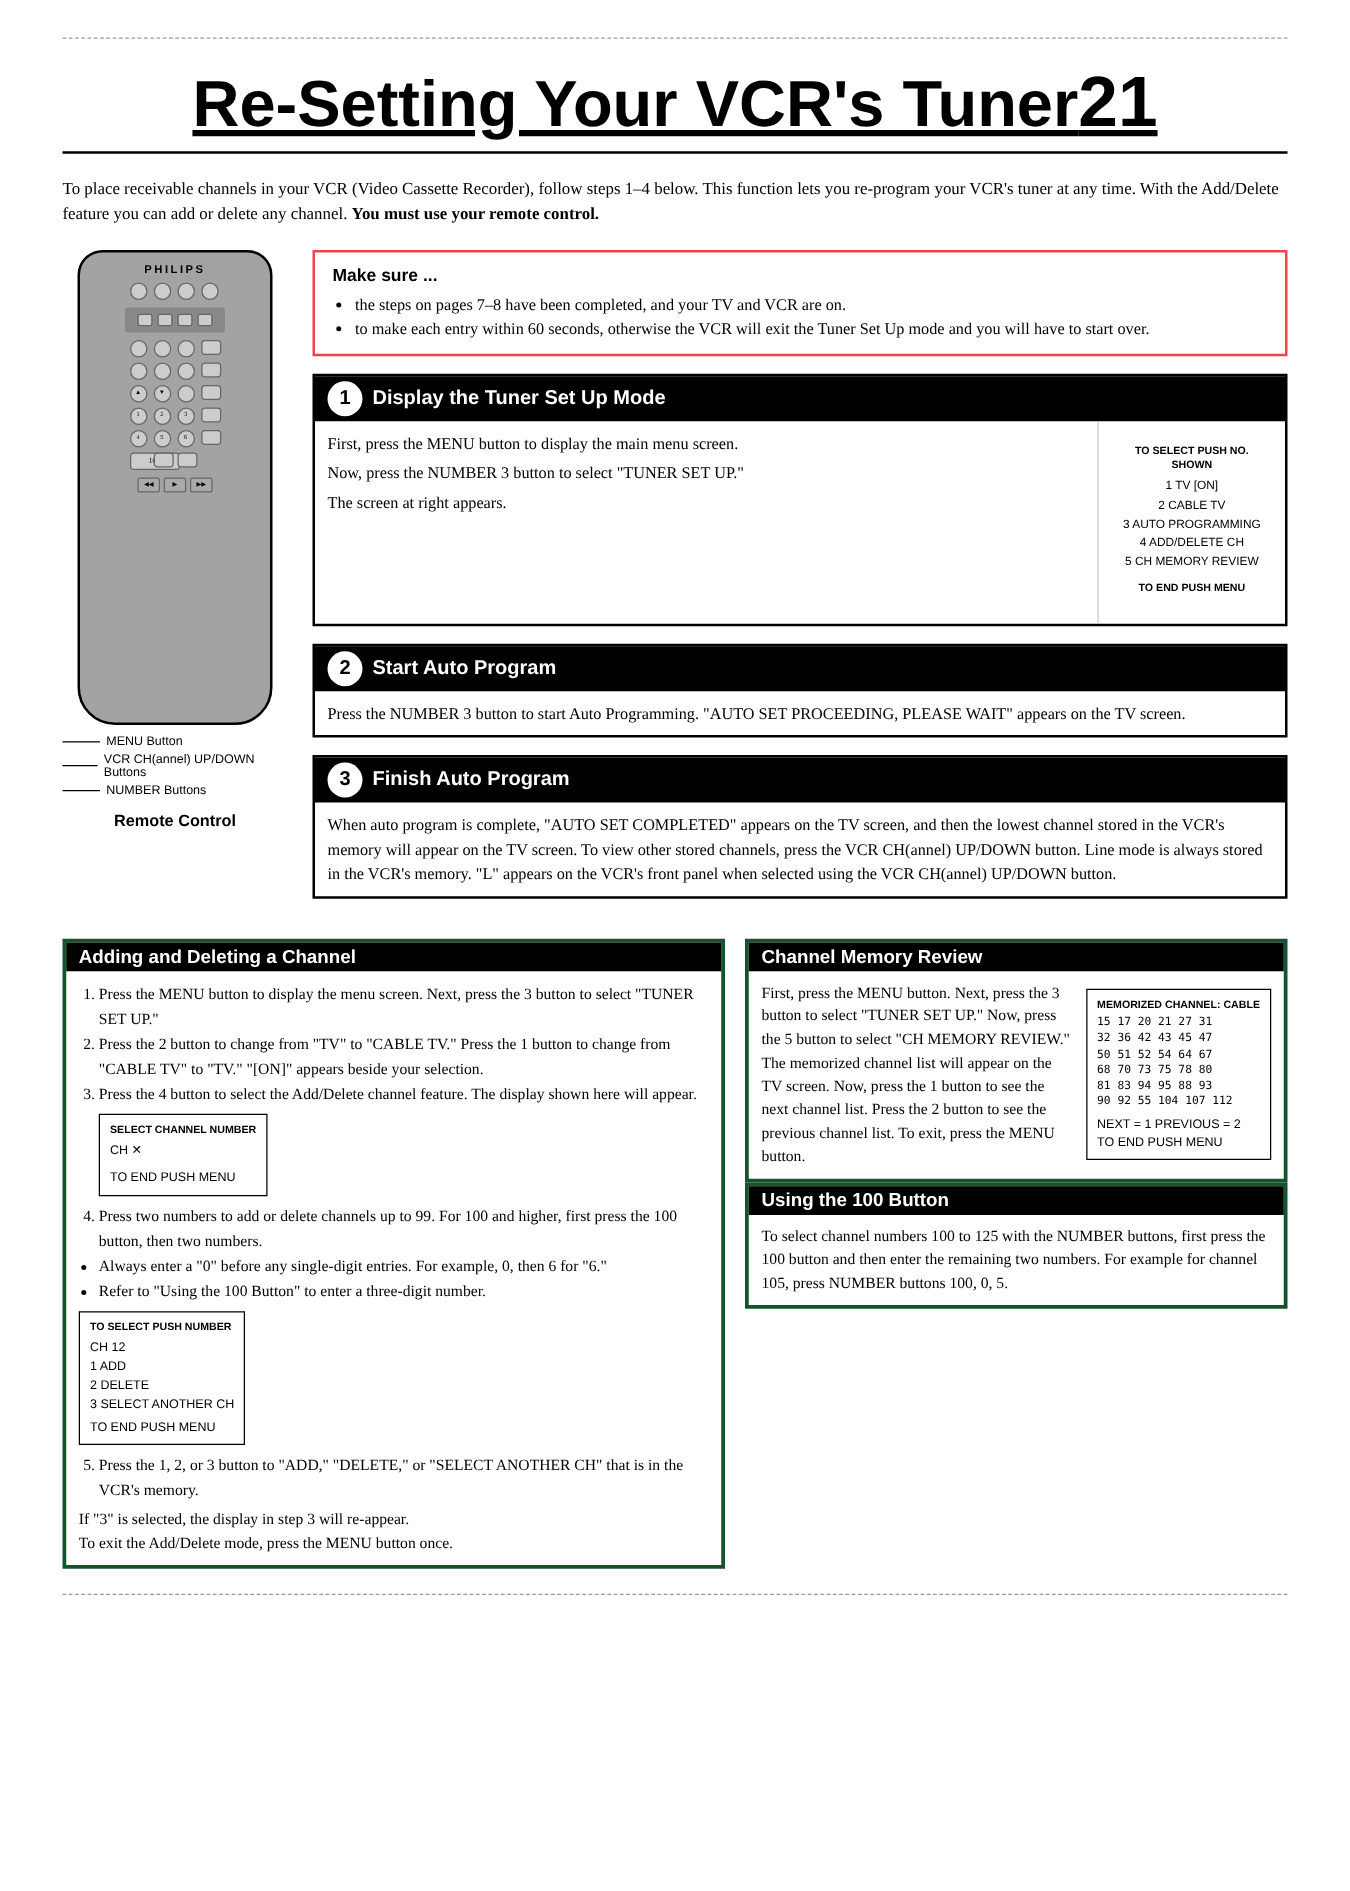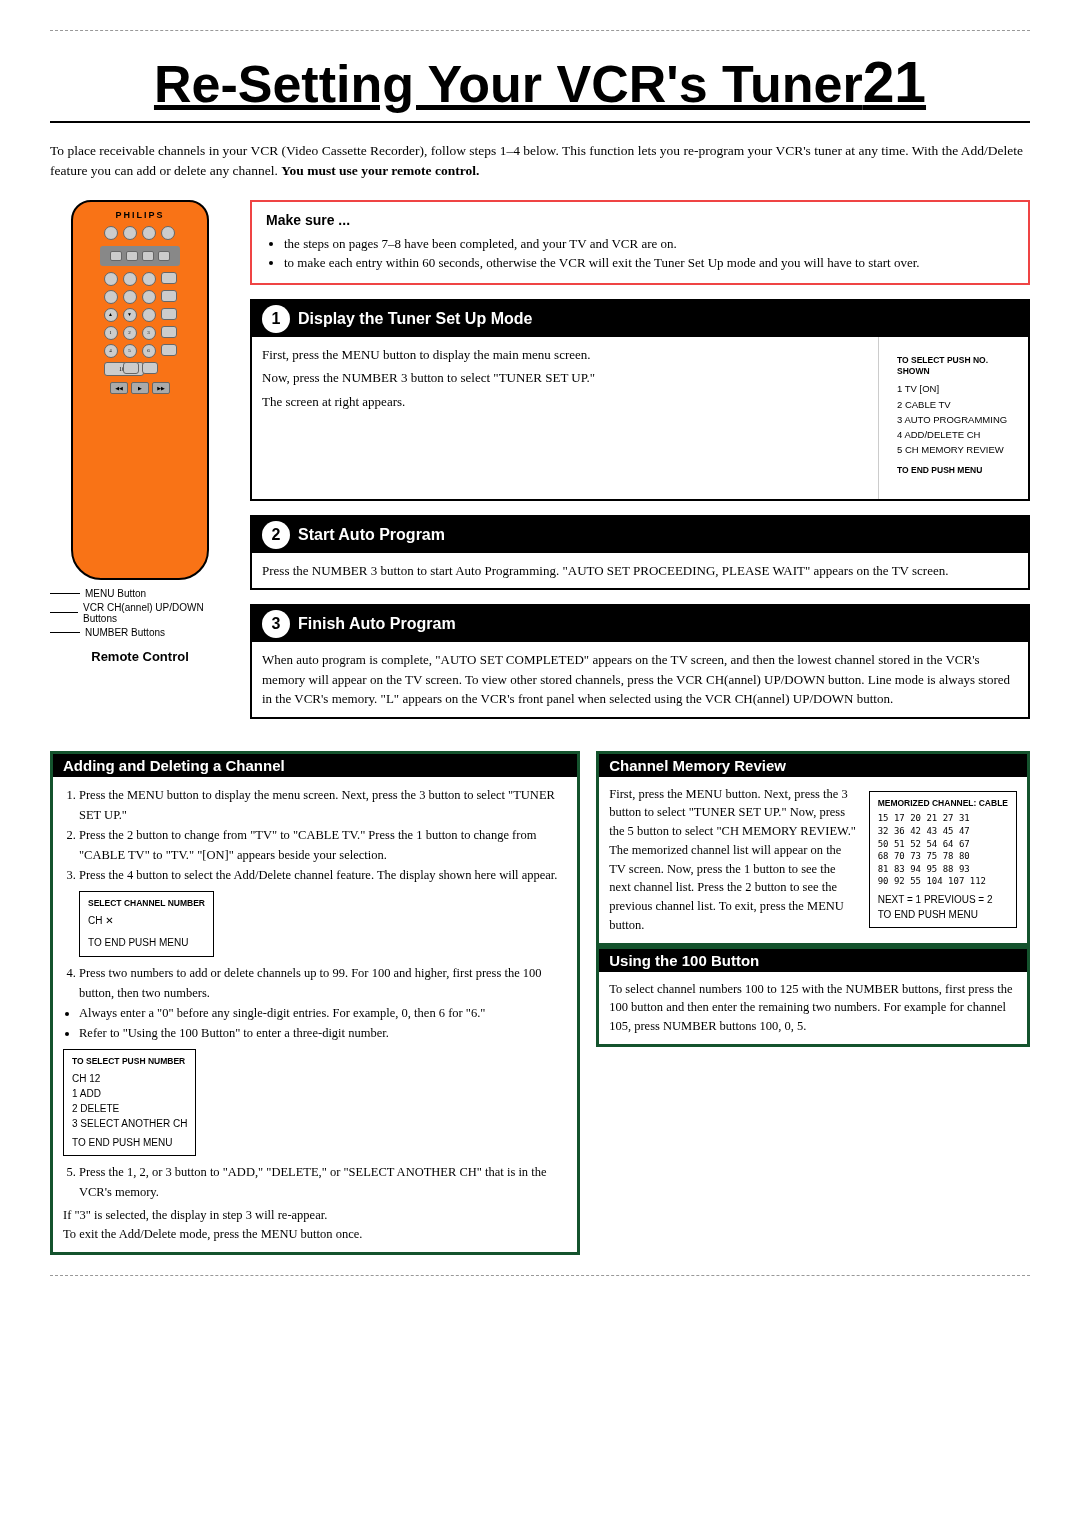--- a/index.html
+++ b/index.html
@@ -40,25 +40,25 @@
       margin-bottom: 18px;
     }
     .remote-col {
       width: 180px;
       flex-shrink: 0;
       display: flex;
       flex-direction: column;
       align-items: center;
     }
     .remote-diagram {
-      width: 138px;
+      width: 156px;
       height: 380px;
       border: 2px solid #000;
       border-radius: 20px 20px 30px 30px;
-      background: #f97316;
+      background: #a3a3a3;
       position: relative;
       display: flex;
       flex-direction: column;
       align-items: center;
       padding: 8px 5px;
     }
     .remote-brand {
       font-size: 9px;
       font-weight: bold;
       letter-spacing: 2px;
@@ -182,20 +182,21 @@
       line-height: 1.5;
     }
     .section-sidebar {
       width: 150px;
       flex-shrink: 0;
       border-left: 1px solid #ccc;
       padding: 18px;
       font-size: 9.5px;
       line-height: 1.4;
       font-family: Arial, sans-serif;
+      text-align: center;
     }
     .sidebar-title {
       font-size: 8.5px;
       font-weight: bold;
       margin-bottom: 4px;
       font-family: Arial, sans-serif;
     }
     .sidebar-item {
       margin-bottom: 2px;
     }

